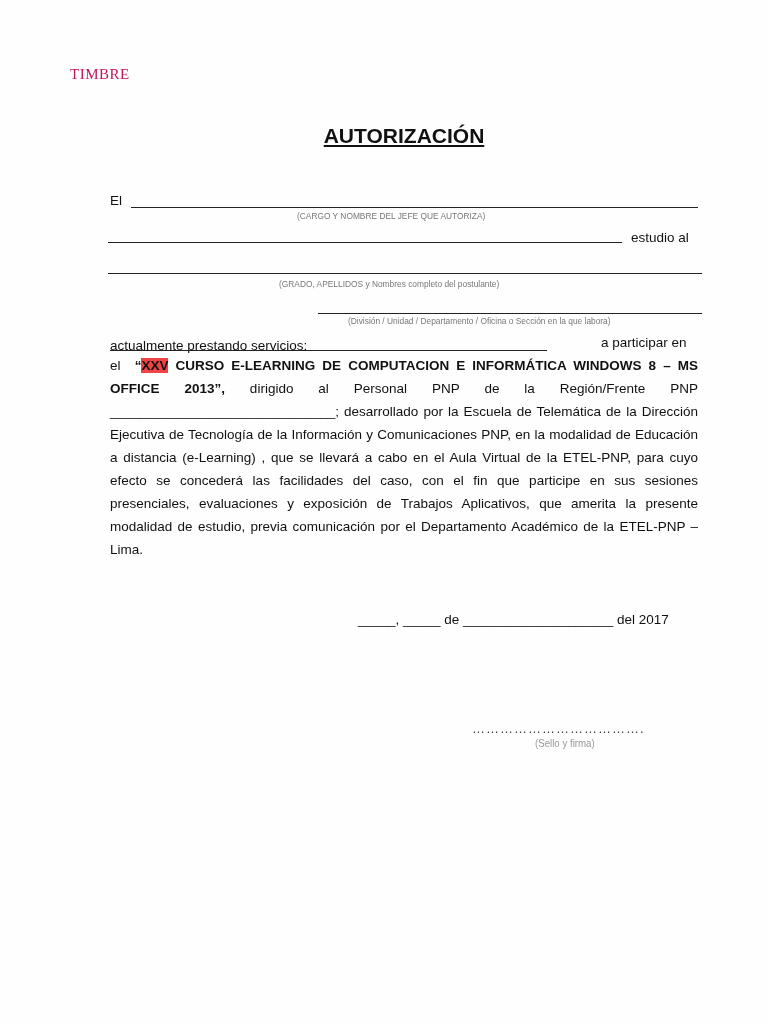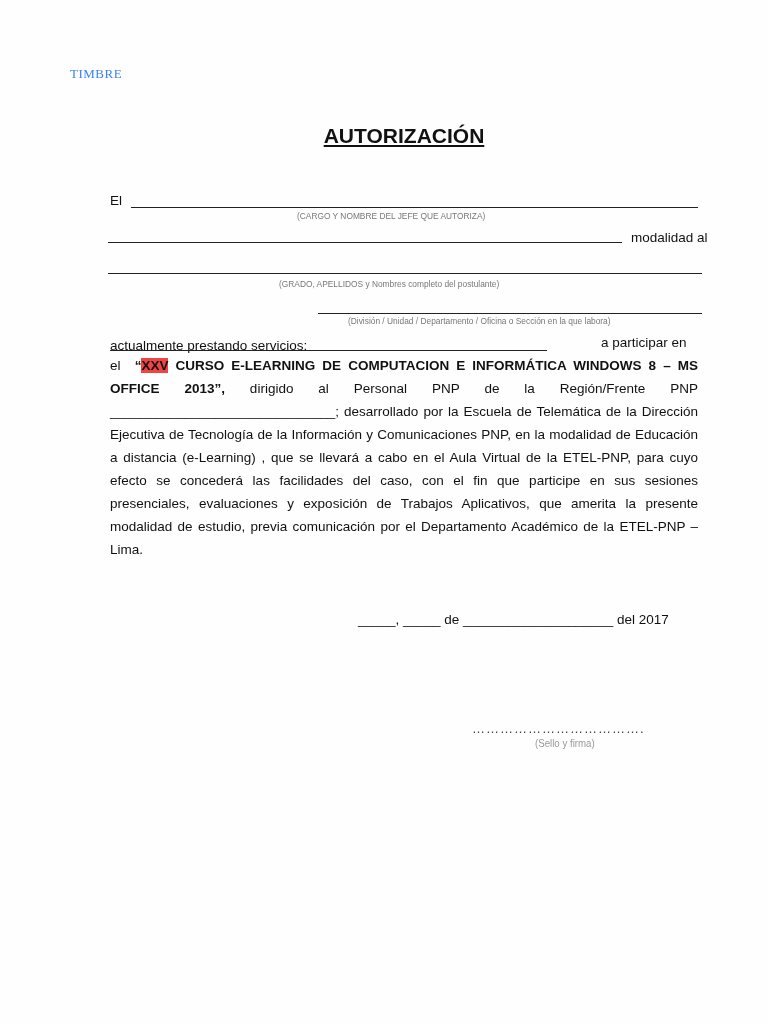--- a/index.html
+++ b/index.html
@@ -1,40 +1,40 @@
 <!DOCTYPE html>
 <html><head>
 <meta charset="utf-8">
 <style>
   html, body { margin:0; padding:0; }
   body { width:768px; height:1024px; background:#fefefe; position:relative; overflow:hidden;
          font-family:"Liberation Sans", sans-serif; color:#111; }
   .abs { position:absolute; }
-  .timbre { left:70px; top:66px; font-family:"Liberation Serif", serif; font-size:13px; color:#3b82f6; letter-spacing:0.5px; }
+  .timbre { left:70px; top:66px; font-family:"Liberation Serif", serif; font-size:15px; color:#be185d; letter-spacing:0.5px; }
   .title { left:0; width:808px; text-align:center; top:124px; font-size:21px; font-weight:bold; text-decoration:underline; }
   .txt { font-size:13.5px; }
   .line { border-bottom:1px solid #222; height:0; }
   .hint { font-size:9.5px; color:#777; font-family:"Liberation Sans", sans-serif; transform:scaleX(0.88); transform-origin:left top; white-space:nowrap; }
   .para { left:110px; width:588px; font-size:13.5px; line-height:23px; text-align:justify; }
   .hl { background:#ef4444; }
   b { font-weight:bold; }
   .dots { font-size:13px; color:#444; letter-spacing:1px; }
 </style>
 </head>
 <body>
 
 <div class="abs timbre">TIMBRE</div>
 <div class="abs title">AUTORIZACIÓN</div>
 
 <div class="abs txt" style="left:110px;top:193px;">El</div>
 <div class="abs line" style="left:131px;top:207px;width:567px;"></div>
 <div class="abs hint" style="left:297px;top:210px;">(CARGO Y NOMBRE DEL JEFE QUE AUTORIZA)</div>
 
 <div class="abs line" style="left:108px;top:242px;width:514px;"></div>
-<div class="abs txt" style="left:631px;top:230px;">modalidad al</div>
+<div class="abs txt" style="left:631px;top:230px;">estudio al</div>
 
 <div class="abs line" style="left:108px;top:273px;width:594px;"></div>
 <div class="abs hint" style="left:279px;top:278px;">(GRADO, APELLIDOS y Nombres completo del postulante)</div>
 
 <div class="abs txt" style="left:110px;top:298px;margin-top:40px;">actualmente prestando servicios:</div>
 <div class="abs line" style="left:318px;top:313px;width:384px;"></div>
 <div class="abs hint" style="left:348px;top:315px;">(División / Unidad / Departamento / Oficina o Sección en la que labora)</div>
 
 <div class="abs line" style="left:110px;top:350px;width:437px;"></div>
 <div class="abs txt" style="left:601px;top:335px;">a participar en</div>

